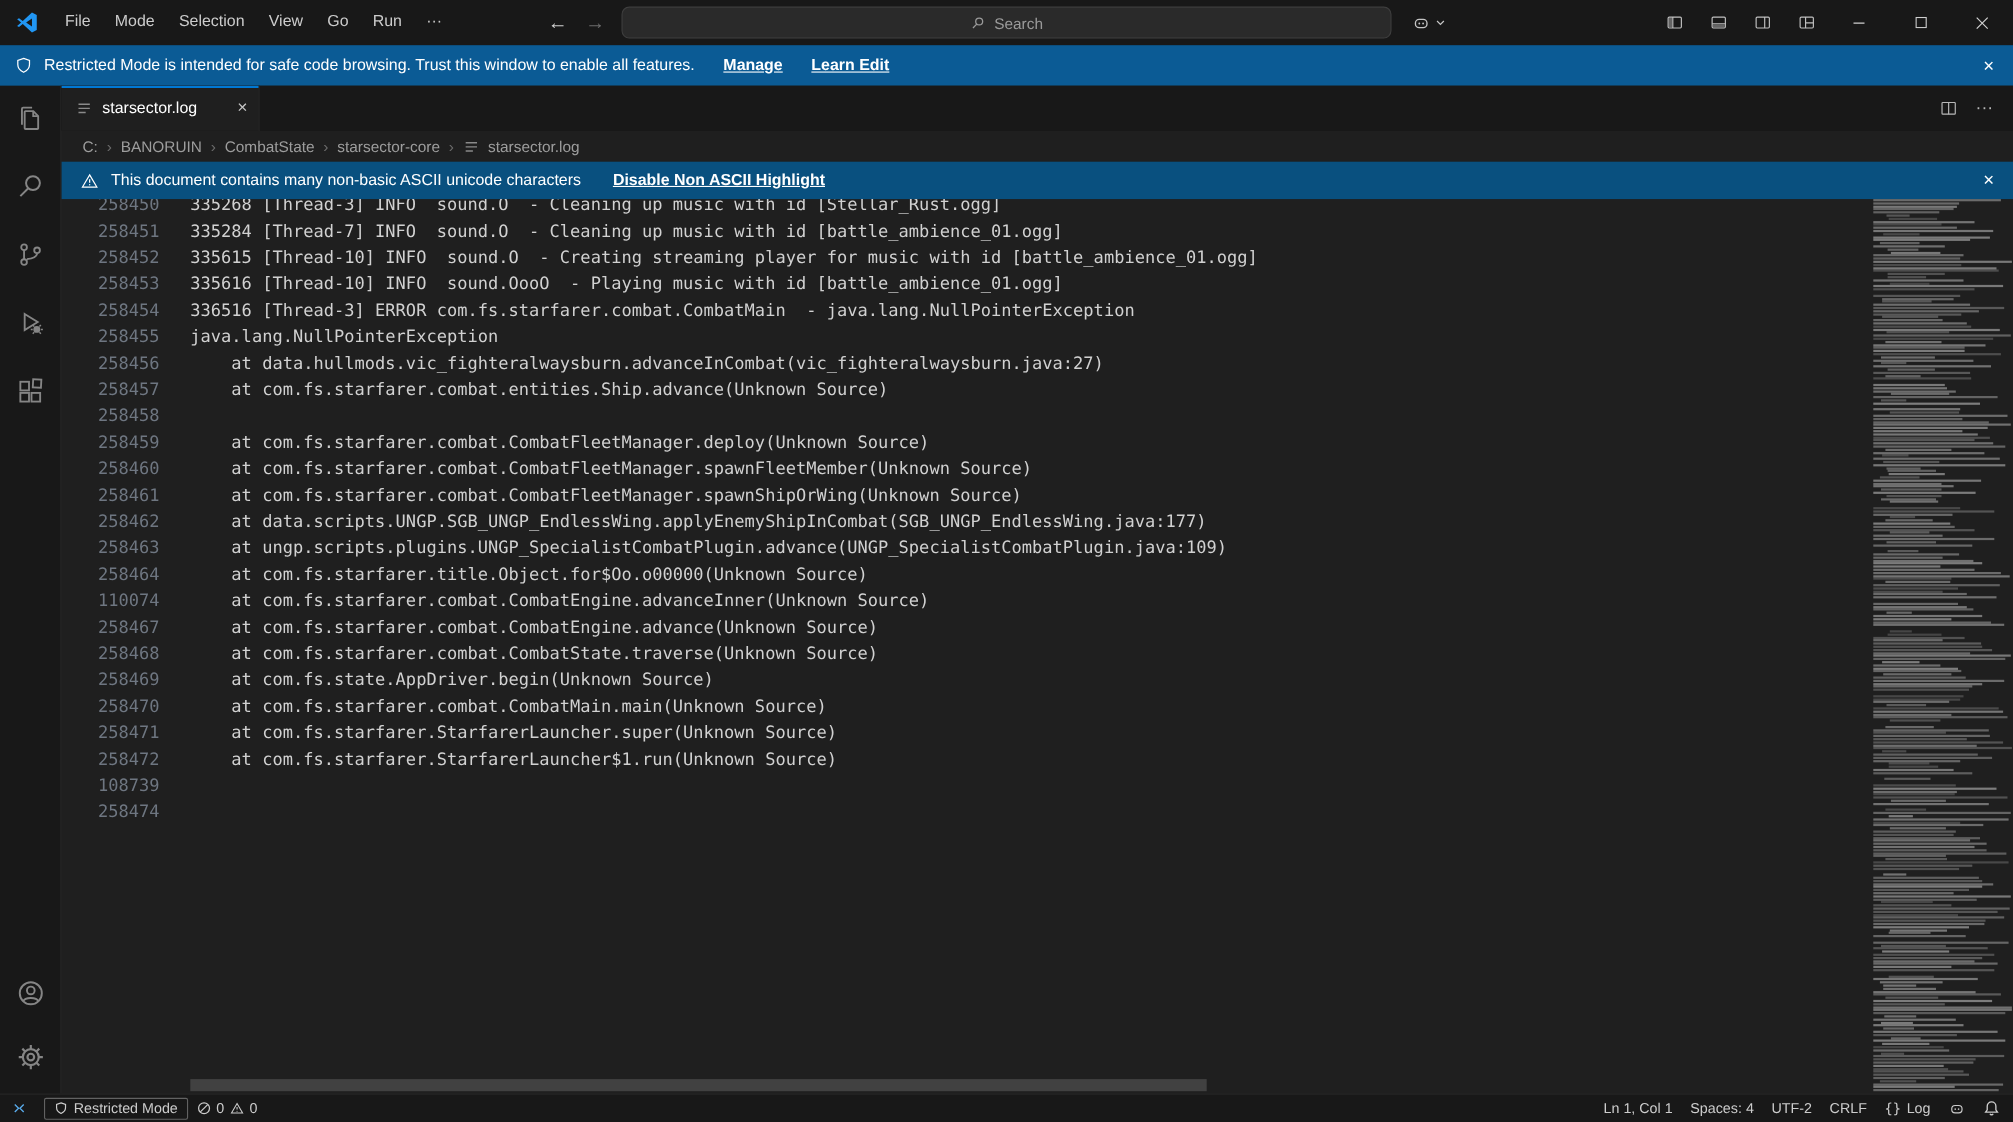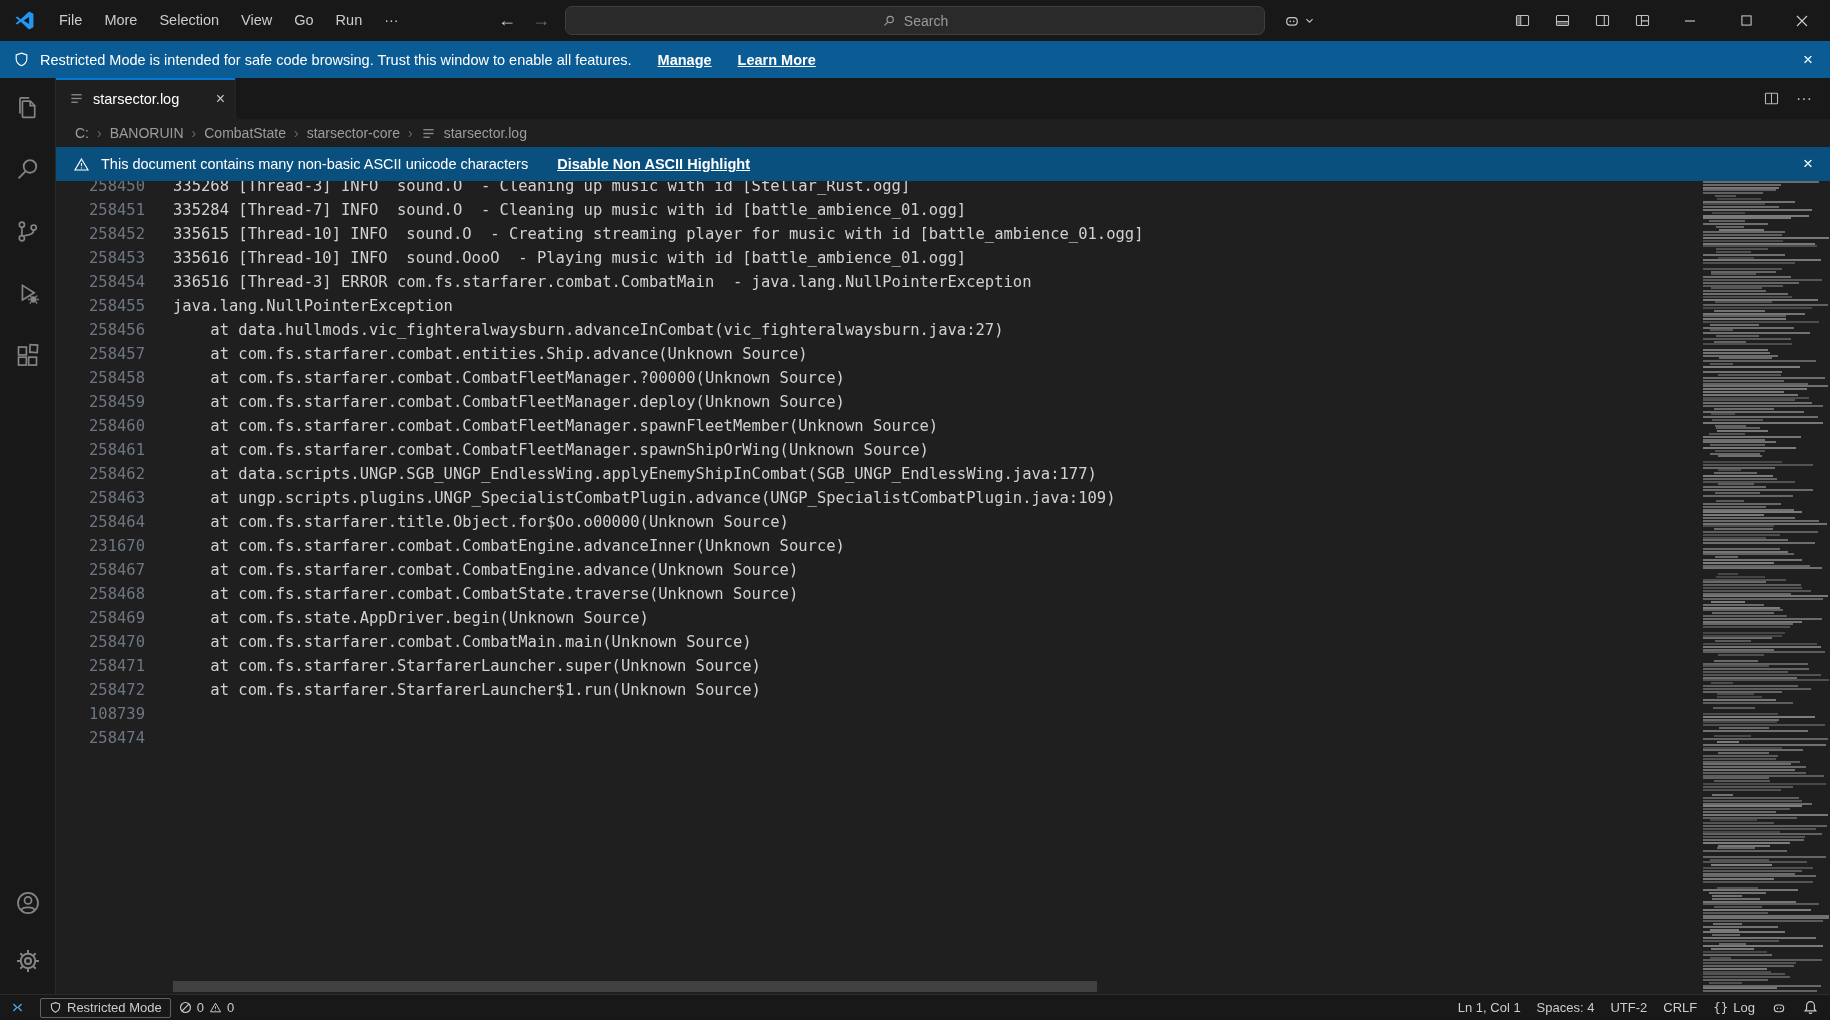--- a/index.html
+++ b/index.html
@@ -77,21 +77,21 @@
 <body>
 
 <div class="titlebar">
   <div class="logo">
     <svg width="19" height="19" viewBox="0 0 100 100">
         <path fill="#2196f3" d="M74 2 L30 43 L12 29 L3 34 L22 50 L3 66 L12 71 L30 57 L74 98 L97 86 V14 Z M74 31 V69 L46 50 Z"></path>
       </svg>
   </div>
   <div class="menubar" id="menubar">
       <div class="menu-item">File</div>
-      <div class="menu-item">More</div>
+      <div class="menu-item">Mode</div>
       <div class="menu-item">Selection</div>
       <div class="menu-item">View</div>
       <div class="menu-item">Go</div>
       <div class="menu-item">Run</div>
       <div class="menu-item">···</div>
     </div>
 
   <div class="nav-arrows">
     <span class="nav-back">←</span>
     <span class="nav-fwd">→</span>
@@ -171,21 +171,21 @@
 </div>
 
 <div class="banner">
   <span>
     <svg width="17" height="17" viewBox="0 0 24 24" fill="none" stroke="#ffffff" stroke-width="1.6">
         <path d="M12 3l7.5 2.6v5.2c0 4.9-3.3 8.1-7.5 9.9-4.2-1.8-7.5-5-7.5-9.9V5.6z"></path>
       </svg>
   </span>
   <span>Restricted Mode is intended for safe code browsing. Trust this window to enable all features.</span>
   <a>Manage</a>
-  <a>Learn More</a>
+  <a>Learn Edit</a>
   <span class="close-x">×</span>
 </div>
 
 <div class="main">
 
   <div class="activitybar">
     <div class="ab-btn">
       <svg width="27" height="27" viewBox="0 0 24 24" fill="none" stroke="currentColor" stroke-width="1.5">
           <path d="M8.2 6.3h6.3l3.9 3.9V20a.7.7 0 0 1-.7.7H8.2a.7.7 0 0 1-.7-.7V7a.7.7 0 0 1 .7-.7z"></path>
           <path d="M14.4 6.3v4h4"></path>
@@ -304,28 +304,28 @@
     <div class="editor">
       <div class="lines" id="lines">
           <div class="code-line"><div class="ln">258450</div><div class="txt">335268 [Thread-3] INFO  sound.O  - Cleaning up music with id [Stellar_Rust.ogg]</div></div>
           <div class="code-line"><div class="ln">258451</div><div class="txt">335284 [Thread-7] INFO  sound.O  - Cleaning up music with id [battle_ambience_01.ogg]</div></div>
           <div class="code-line"><div class="ln">258452</div><div class="txt">335615 [Thread-10] INFO  sound.O  - Creating streaming player for music with id [battle_ambience_01.ogg]</div></div>
           <div class="code-line"><div class="ln">258453</div><div class="txt">335616 [Thread-10] INFO  sound.OooO  - Playing music with id [battle_ambience_01.ogg]</div></div>
           <div class="code-line"><div class="ln">258454</div><div class="txt">336516 [Thread-3] ERROR com.fs.starfarer.combat.CombatMain  - java.lang.NullPointerException</div></div>
           <div class="code-line"><div class="ln">258455</div><div class="txt">java.lang.NullPointerException</div></div>
           <div class="code-line"><div class="ln">258456</div><div class="txt">    at data.hullmods.vic_fighteralwaysburn.advanceInCombat(vic_fighteralwaysburn.java:27)</div></div>
           <div class="code-line"><div class="ln">258457</div><div class="txt">    at com.fs.starfarer.combat.entities.Ship.advance(Unknown Source)</div></div>
-          <div class="code-line"><div class="ln">258458</div><div class="txt">    at com.fs.starfarer.combat.CombatFleetManager.?00000(Unknown Source)</div></div>
+          <div class="code-line"><div class="ln">258458</div></div>
           <div class="code-line"><div class="ln">258459</div><div class="txt">    at com.fs.starfarer.combat.CombatFleetManager.deploy(Unknown Source)</div></div>
           <div class="code-line"><div class="ln">258460</div><div class="txt">    at com.fs.starfarer.combat.CombatFleetManager.spawnFleetMember(Unknown Source)</div></div>
           <div class="code-line"><div class="ln">258461</div><div class="txt">    at com.fs.starfarer.combat.CombatFleetManager.spawnShipOrWing(Unknown Source)</div></div>
           <div class="code-line"><div class="ln">258462</div><div class="txt">    at data.scripts.UNGP.SGB_UNGP_EndlessWing.applyEnemyShipInCombat(SGB_UNGP_EndlessWing.java:177)</div></div>
           <div class="code-line"><div class="ln">258463</div><div class="txt">    at ungp.scripts.plugins.UNGP_SpecialistCombatPlugin.advance(UNGP_SpecialistCombatPlugin.java:109)</div></div>
           <div class="code-line"><div class="ln">258464</div><div class="txt">    at com.fs.starfarer.title.Object.for$Oo.o00000(Unknown Source)</div></div>
-          <div class="code-line"><div class="ln">231670</div><div class="txt">    at com.fs.starfarer.combat.CombatEngine.advanceInner(Unknown Source)</div></div>
+          <div class="code-line"><div class="ln">110074</div><div class="txt">    at com.fs.starfarer.combat.CombatEngine.advanceInner(Unknown Source)</div></div>
           <div class="code-line"><div class="ln">258467</div><div class="txt">    at com.fs.starfarer.combat.CombatEngine.advance(Unknown Source)</div></div>
           <div class="code-line"><div class="ln">258468</div><div class="txt">    at com.fs.starfarer.combat.CombatState.traverse(Unknown Source)</div></div>
           <div class="code-line"><div class="ln">258469</div><div class="txt">    at com.fs.state.AppDriver.begin(Unknown Source)</div></div>
           <div class="code-line"><div class="ln">258470</div><div class="txt">    at com.fs.starfarer.combat.CombatMain.main(Unknown Source)</div></div>
           <div class="code-line"><div class="ln">258471</div><div class="txt">    at com.fs.starfarer.StarfarerLauncher.super(Unknown Source)</div></div>
           <div class="code-line"><div class="ln">258472</div><div class="txt">    at com.fs.starfarer.StarfarerLauncher$1.run(Unknown Source)</div></div>
           <div class="code-line"><div class="ln">108739</div></div>
           <div class="code-line"><div class="ln">258474</div><div class="txt"></div></div>
         </div>
       <div class="minimap" id="minimap">

